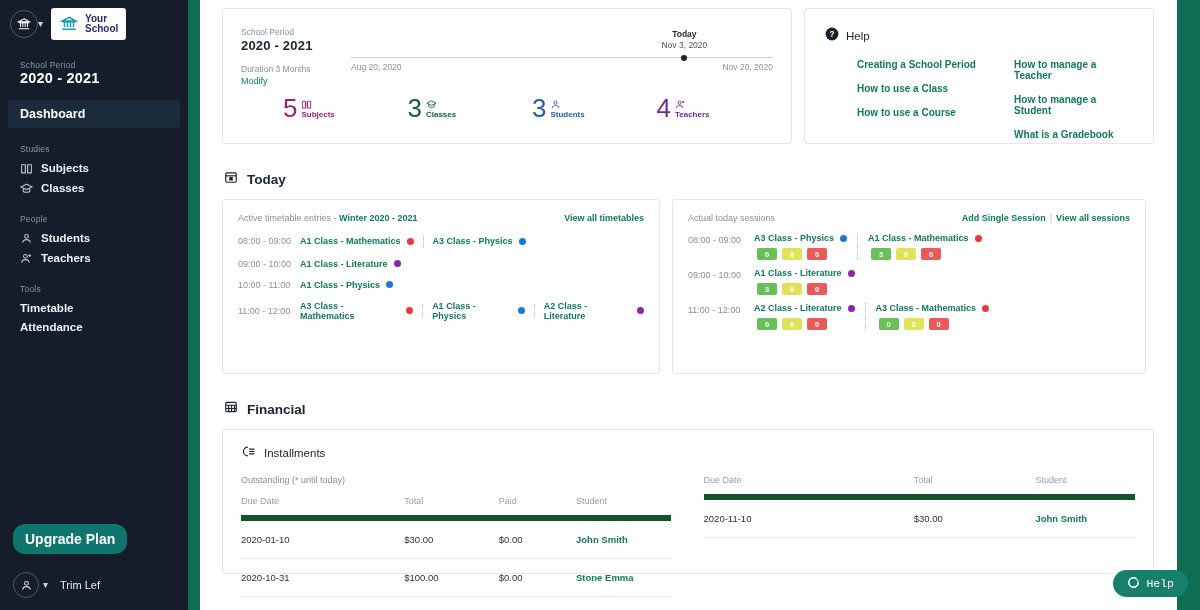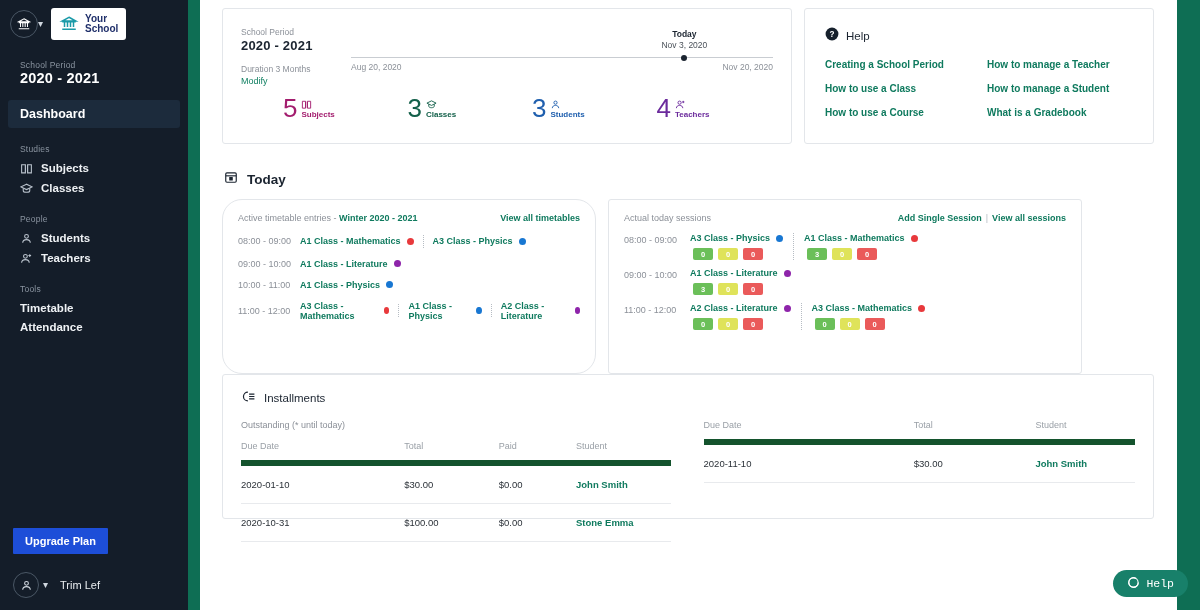--- a/index.html
+++ b/index.html
@@ -39,22 +39,22 @@
   .sb-group > .sb-label { margin-bottom: 4px; }
   .sb-item {
     display: flex; align-items: center; gap: 8px;
     padding: 3.5px 0 3.5px 20px; font-size: 11.5px; font-weight: bold; color: #eef1f4;
   }
   .sb-item .ico { width: 13px; height: 13px; display: inline-flex; align-items: center;
     justify-content: center; color: #b8c1cb; }
   .sb-item.noico { padding-left: 20px; }
   .sb-bottom { position: absolute; left: 0; bottom: 0; width: 188px; padding: 0 0 12px 0; }
   .upgrade {
-    display: inline-block; margin-left: 13px; background: #1d4ed8; color: #fff;
-    font-size: 11px; font-weight: bold; border-radius: 1px; padding: 7px 12px;
+    display: inline-block; margin-left: 13px; background: #0f766e; color: #fff;
+    font-size: 14px; font-weight: bold; border-radius: 12px; padding: 7px 12px;
     border: none; cursor: pointer;
   }
   .user-row { display: flex; align-items: center; gap: 6px; margin: 18px 0 0 13px; }
   .user-circle {
     width: 26px; height: 26px; border-radius: 50%; border: 1.5px solid #4a5765;
     display: flex; align-items: center; justify-content: center; color: #cfd6de;
   }
   .user-name { font-size: 11px; color: #e8ecef; margin-left: 6px; }
 
   
@@ -91,31 +91,31 @@
   .stat { display: flex; align-items: flex-start; gap: 4px; }
   .stat .num { font-size: 26px; font-weight: 300; line-height: 26px; }
   .stat .sright { padding-top: 1px; }
   .stat .sico { display: block; height: 12px; }
   .stat .slabel { font-size: 8px; font-weight: bold; display: block; margin-top: 2px; }
 
   
   .help-card { width: 350px; height: 136px; padding: 18px 20px; }
   .help-head { display: flex; align-items: center; gap: 7px; margin-bottom: 14px; }
   .help-head .txt { font-size: 11.5px; color: #1b2430; }
-  .help-grid { display: flex; }
+  .help-grid { display: flex; margin-left: 32px; }
   .help-col { display: flex; flex-direction: column; gap: 13px; }
   .help-col:first-child { width: 162px; }
   .help-link { font-size: 10px; font-weight: bold; color: #0f7a5e; cursor: pointer; }
 
   
   .sec-head { display: flex; align-items: center; gap: 9px; margin: 26px 0 11px 2px; }
   .sec-head .stxt { font-size: 13.5px; font-weight: bold; color: #1b2430; }
 
   
-  .tt-card { width: 374px; height: 175px; padding: 13px 15px; border-radius: 20px; }
+  .tt-card { width: 438px; height: 175px; padding: 13px 15px; }
   .sess-card { width: 474px; height: 175px; padding: 13px 15px; }
   .cardtop { display: flex; align-items: baseline; justify-content: space-between; margin-bottom: 6px; }
   .ct-title { font-size: 9px; color: #8b9098; }
   .ct-title .accent { color: #0f7a5e; font-weight: bold; }
   .ct-links { font-size: 9px; color: #0f7a5e; font-weight: bold; cursor: pointer; }
   .ct-links .sep { color: #b6bcc3; font-weight: normal; margin: 0 4px; }
 
   .tt-row { display: flex; align-items: center; padding: 5.5px 0; }
   .tt-time { width: 62px; font-size: 9px; color: #8b9098; flex: 0 0 62px; }
   .tt-entries { display: flex; align-items: center; }
@@ -512,20 +512,29 @@
                     <span class="badge" style="background:#dfe35a">0</span>
                     <span class="badge" style="background:#ea5a5a">0</span>
                   </div>
                 </div>
               </div>
             </div>
           </div>
       </section>
     </div>
 
+    <div class="sec-head">
+      <span>
+        <svg width="14" height="14" viewBox="0 0 24 24" fill="none" stroke="#1b2430" stroke-width="2">
+          <rect x="3" y="4" width="18" height="16" rx="2"></rect>
+            <path d="M3 9h18M8 9v11M13 9v11M18 9v11M3 14.5h18"></path>
+        </svg>
+      </span>
+      <span class="stxt">Financial</span>
+    </div>
 
     <section class="card fin-card">
       <div class="fin-head">
         <span>
           <svg width="15" height="13" viewBox="0 0 24 22" fill="none" stroke="#1b2430" stroke-width="2">
             <path d="M11 3.5a7.5 7.5 0 1 0 0 15"></path>
               <path d="M13 7h9M13 11h9M13 15h9"></path>
           </svg>
         </span>
         <span class="ftxt">Installments</span>

